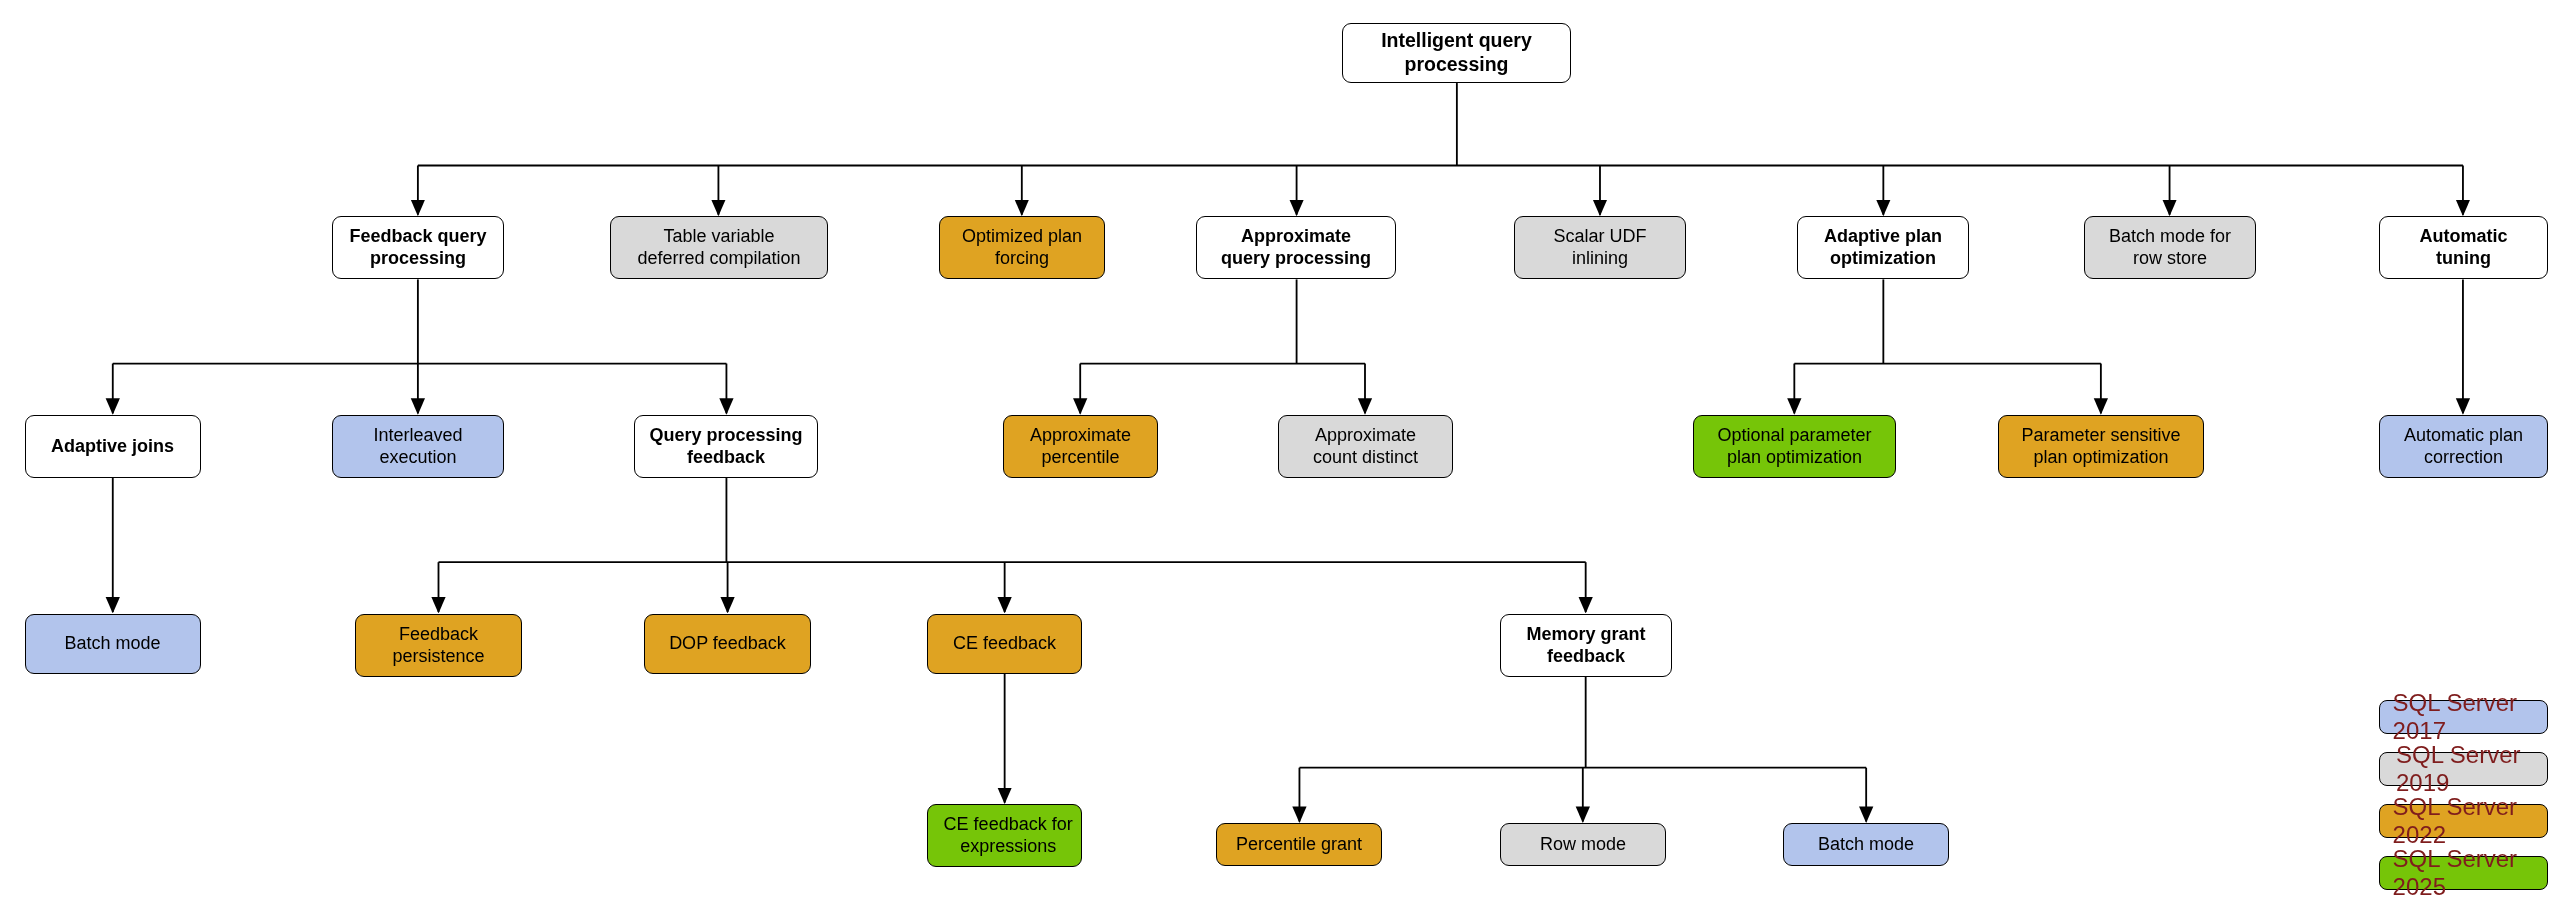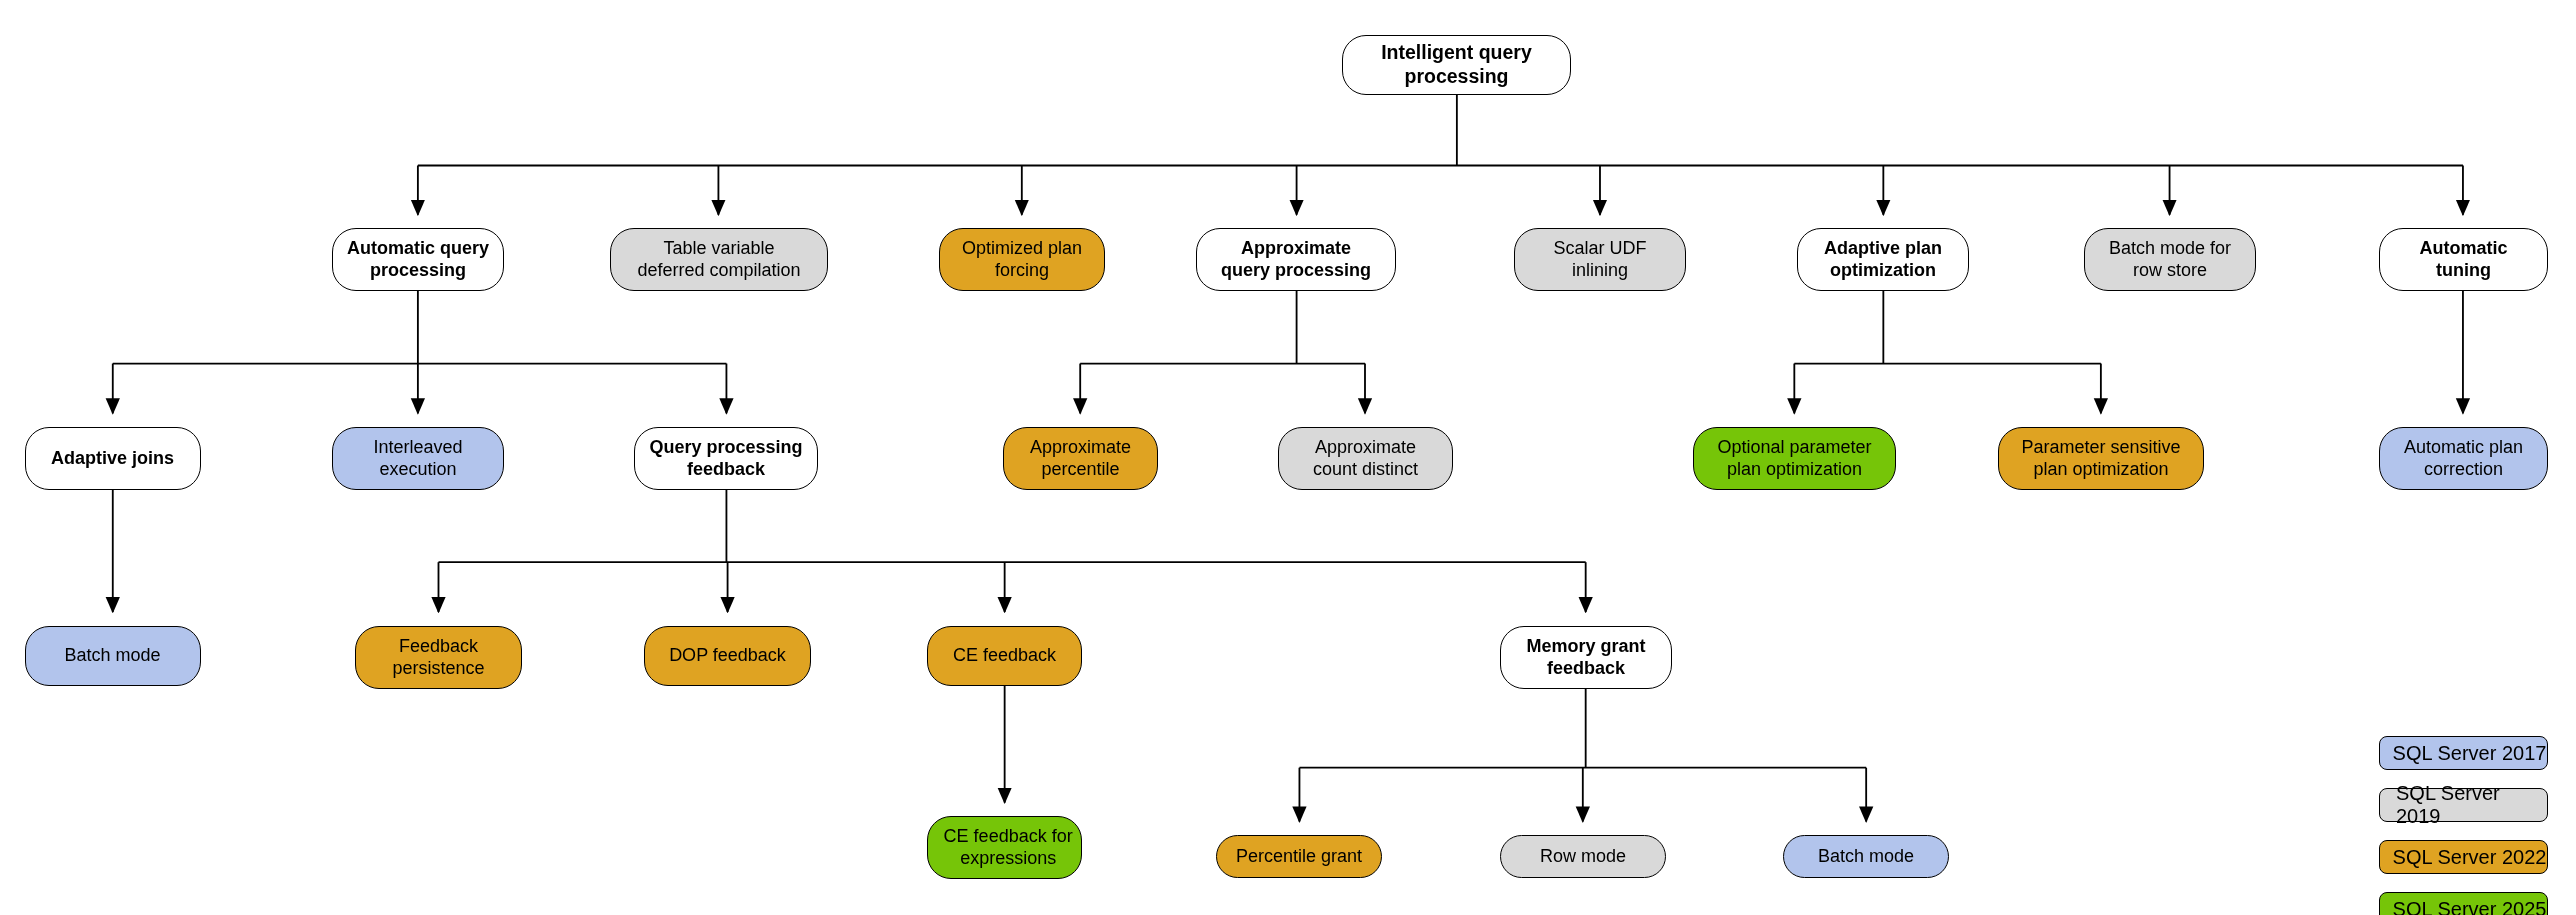--- a/index.html
+++ b/index.html
@@ -10,47 +10,45 @@
     position:relative;overflow:hidden;
     -webkit-font-smoothing:antialiased;
   }
   #canvas{position:absolute;left:0;top:0;width:2576px;height:916px;}
   #edges{position:absolute;left:0;top:0;width:2576px;height:916px;overflow:visible;}
 
   .node{
     position:absolute;
     box-sizing:border-box;
     border:1.7px solid #000000;
-    border-radius:24px;
+    border-radius:9px;
     display:flex;align-items:center;justify-content:center;
     text-align:center;
     line-height:1.22;
     color:#000000;
     padding:2.3px 5.7px;
     z-index:5;
     white-space:pre-line;
-    margin-top:12px;
   }
   .fill-white{background:#ffffff;font-weight:bold;}
   .fill-gray {background:#d9d9d9;font-weight:normal;}
   .fill-orange{background:#dfa322;font-weight:normal;}
   .fill-green{background:#76c508;font-weight:normal;}
   .fill-blue {background:#b2c4ec;font-weight:normal;}
 
   .legend-item{
     position:absolute;
     box-sizing:border-box;
     border:1.7px solid #000000;
     border-radius:8px;
     display:flex;align-items:center;
     padding-left:12.6px;
-    font-size:20px;
-    color:#000000;
+    font-size:24px;
+    color:#7f1d1d;
     z-index:5;
-    margin-top:36px;
   }
 </style>
 </head>
 <body>
 
 <div id="canvas">
   <svg id="edges" viewBox="0 0 4500 1600" width="2576" height="916" xmlns="http://www.w3.org/2000/svg" aria-hidden="true">
     <defs>
       <marker id="arrowhead" markerWidth="9" markerHeight="9" refX="8.2" refY="4.5" orient="auto" markerUnits="strokeWidth">
         <path d="M0,0.6 L9,4.5 L0,8.4 z" fill="#000000"></path>
@@ -91,21 +89,21 @@
         <path d="M1755,1177 L1755,1402" marker-end="url(#arrowhead)"></path>
         <path d="M2770,1182 L2770,1341"></path>
         <path d="M2270,1341 L3260,1341"></path>
         <path d="M2270,1341 L2270,1435" marker-end="url(#arrowhead)"></path>
         <path d="M2765,1341 L2765,1435" marker-end="url(#arrowhead)"></path>
         <path d="M3260,1341 L3260,1435" marker-end="url(#arrowhead)"></path>
       </g>
   </svg>
 <div class="node fill-white" style="left: 1342px; top: 23px; width: 229px; height: 60px; font-size: 19.5px;">Intelligent query
 processing</div>
-    <div class="node fill-white" style="left: 332px; top: 216px; width: 172px; height: 63px; font-size: 18px;">Automatic query
+    <div class="node fill-white" style="left: 332px; top: 216px; width: 172px; height: 63px; font-size: 18px;">Feedback query
 processing</div>
     <div class="node fill-gray" style="left: 610px; top: 216px; width: 218px; height: 63px; font-size: 18px;">Table variable
 deferred compilation</div>
     <div class="node fill-orange" style="left: 939px; top: 216px; width: 166px; height: 63px; font-size: 18px;">Optimized plan
 forcing</div>
     <div class="node fill-white" style="left: 1196px; top: 216px; width: 200px; height: 63px; font-size: 18px;">Approximate
 query processing</div>
     <div class="node fill-gray" style="left: 1514px; top: 216px; width: 172px; height: 63px; font-size: 18px;">Scalar UDF
 inlining</div>
     <div class="node fill-white" style="left: 1797px; top: 216px; width: 172px; height: 63px; font-size: 18px;">Adaptive plan

